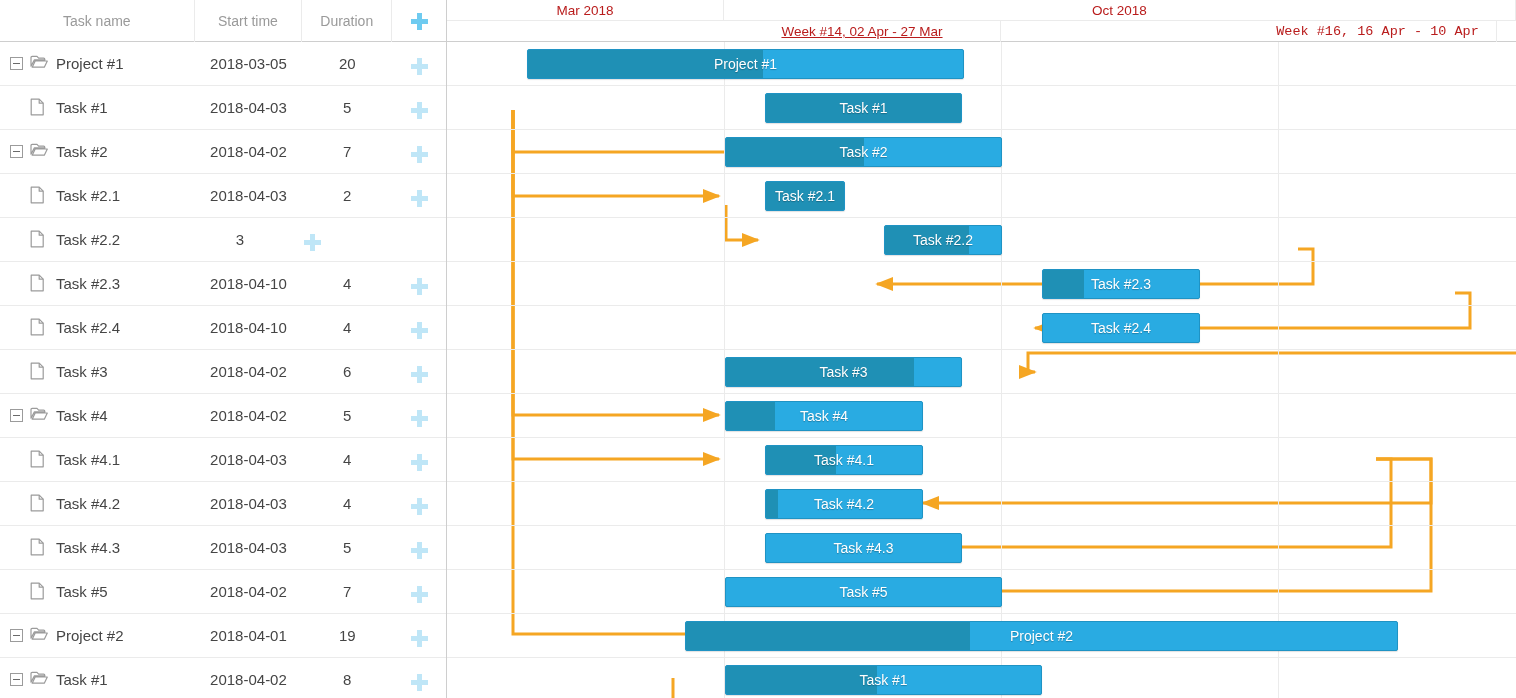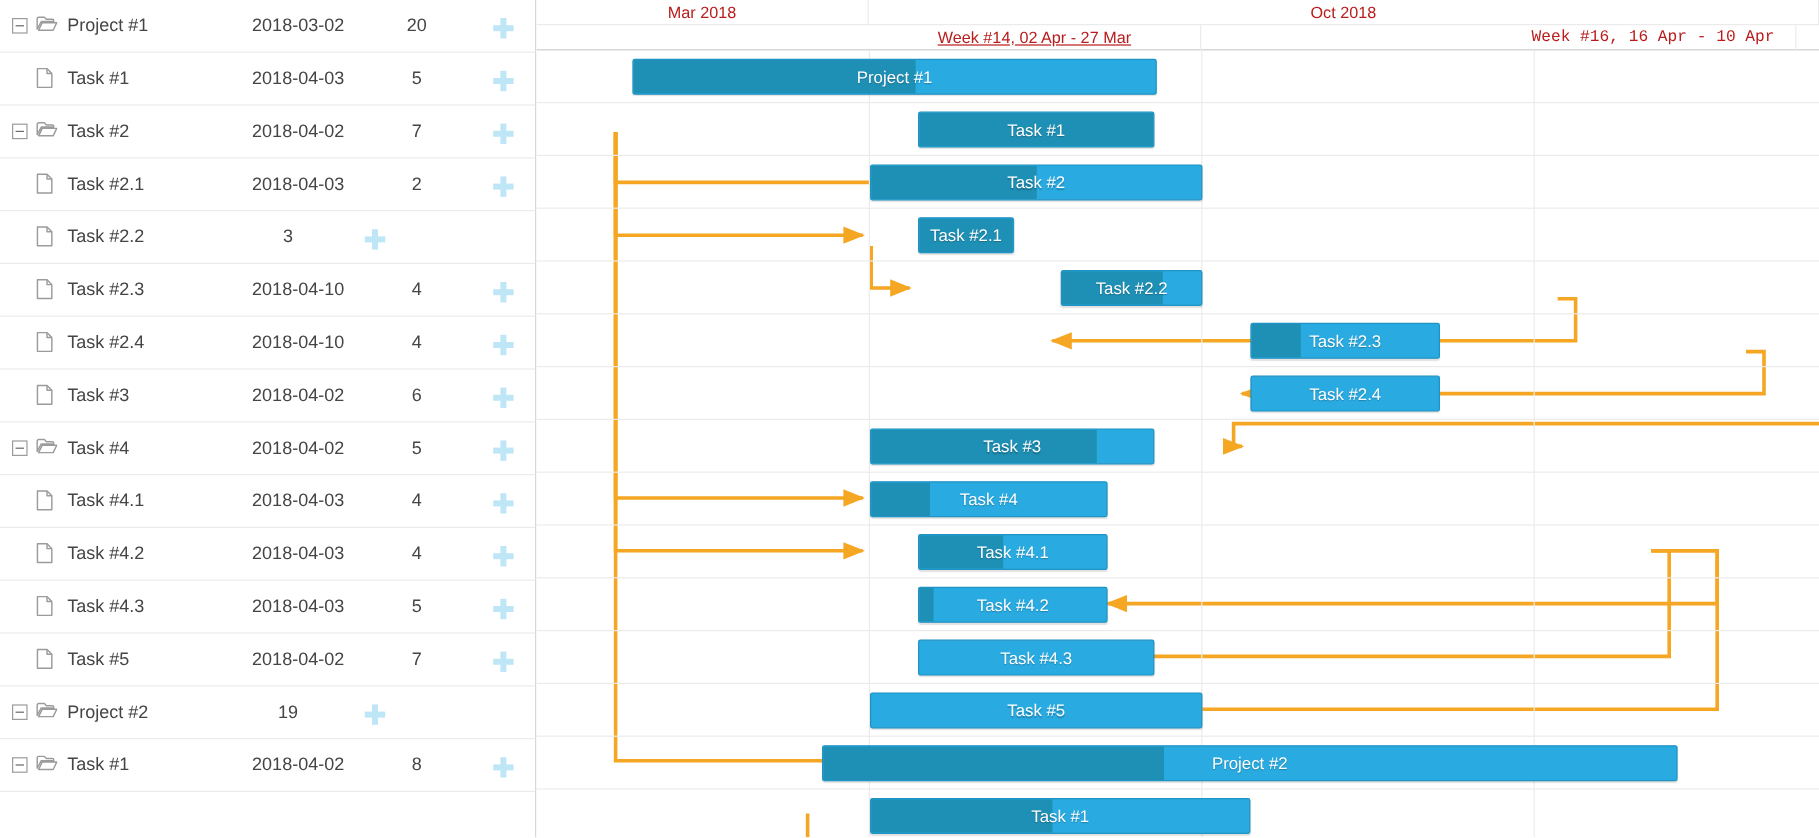--- a/index.html
+++ b/index.html
@@ -183,33 +183,41 @@
   
   #links { position: absolute; left: 0; top: 0; width: 1069px; height: 656px; pointer-events: none; }
 </style>
 </head>
 <body>
 
 <div id="app">
 
   <div id="grid">
 
+    <div class="grid-head">
+      <div class="hcell c-name">Task name</div>
+      <div class="hcell c-start">Start time</div>
+      <div class="hcell c-dur">Duration</div>
+      <div class="hcell c-add">
+        <span class="plus-icon"></span>
+      </div>
+    </div>
 
     <div class="grid-rows" id="grid-rows">
         <div class="grow">
           <div class="gcell c-name ind-0">
             <span class="tree-toggle"></span>
             <span class="icn">
               <svg width="18" height="15" viewBox="0 0 18 15">
                 <path d="M1 3.5 A1.2 1.2 0 0 1 2.2 2.3 H7 L8.6 4.1 H13.6 A1.2 1.2 0 0 1 14.8 5.3 V5.9 H4.4 L1 12.2 ZM2.2 13.2 L5.2 7.0 H17.3 L14.3 13.2 Z" fill="none" stroke="#9b9b9b" stroke-width="1.2" stroke-linejoin="round"></path>
               </svg>
             </span>
             <span class="name-txt">Project #1</span>
           </div>
-          <div class="gcell c-start">2018-03-02</div>
+          <div class="gcell c-start">2018-03-05</div>
           <div class="gcell c-dur">20</div>
           <div class="gcell c-add"><span class="plus-icon dim"></span></div>
         </div>
         <div class="grow">
           <div class="gcell c-name ind-1">
             <span class="tree-spacer"></span>
             <span class="icn">
               <svg width="15" height="18" viewBox="0 0 15 18">
                 <path d="M1.2 1.2 H9.2 L13.2 5.2 V16.8 H1.2 Z" fill="#fff" stroke="#9b9b9b" stroke-width="1.2" stroke-linejoin="round"></path>
                 <path d="M9.2 1.2 V5.2 H13.2" fill="none" stroke="#9b9b9b" stroke-width="1.2" stroke-linejoin="round"></path>
@@ -386,20 +394,21 @@
         <div class="grow">
           <div class="gcell c-name ind-0">
             <span class="tree-toggle"></span>
             <span class="icn">
               <svg width="18" height="15" viewBox="0 0 18 15">
                 <path d="M1 3.5 A1.2 1.2 0 0 1 2.2 2.3 H7 L8.6 4.1 H13.6 A1.2 1.2 0 0 1 14.8 5.3 V5.9 H4.4 L1 12.2 ZM2.2 13.2 L5.2 7.0 H17.3 L14.3 13.2 Z" fill="none" stroke="#9b9b9b" stroke-width="1.2" stroke-linejoin="round"></path>
               </svg>
             </span>
             <span class="name-txt">Project #2</span>
           </div>
+          <div class="gcell c-start">2018-04-01</div>
           <div class="gcell c-dur">19</div>
           <div class="gcell c-add"><span class="plus-icon dim"></span></div>
         </div>
         <div class="grow">
           <div class="gcell c-name ind-1">
             <span class="tree-toggle"></span>
             <span class="icn">
               <svg width="18" height="15" viewBox="0 0 18 15">
                 <path d="M1 3.5 A1.2 1.2 0 0 1 2.2 2.3 H7 L8.6 4.1 H13.6 A1.2 1.2 0 0 1 14.8 5.3 V5.9 H4.4 L1 12.2 ZM2.2 13.2 L5.2 7.0 H17.3 L14.3 13.2 Z" fill="none" stroke="#9b9b9b" stroke-width="1.2" stroke-linejoin="round"></path>
               </svg>

